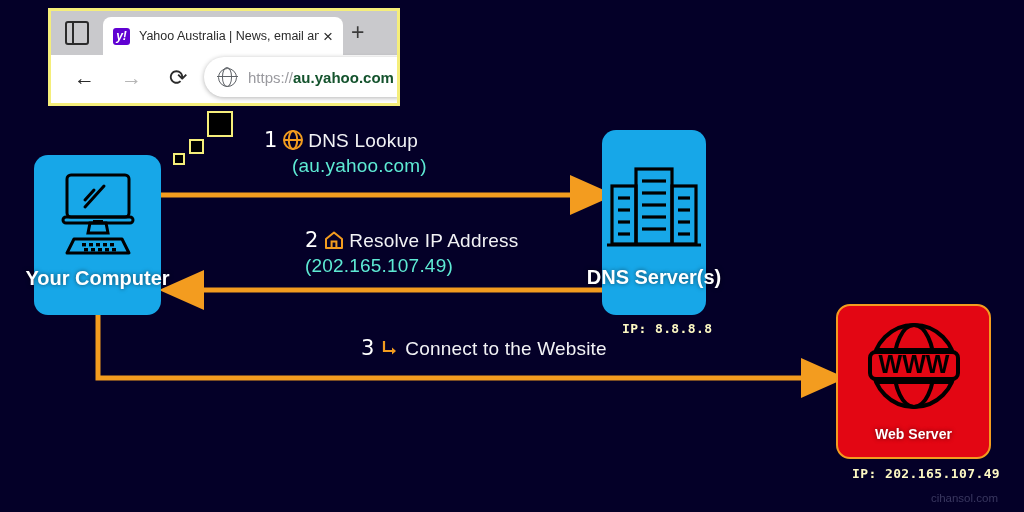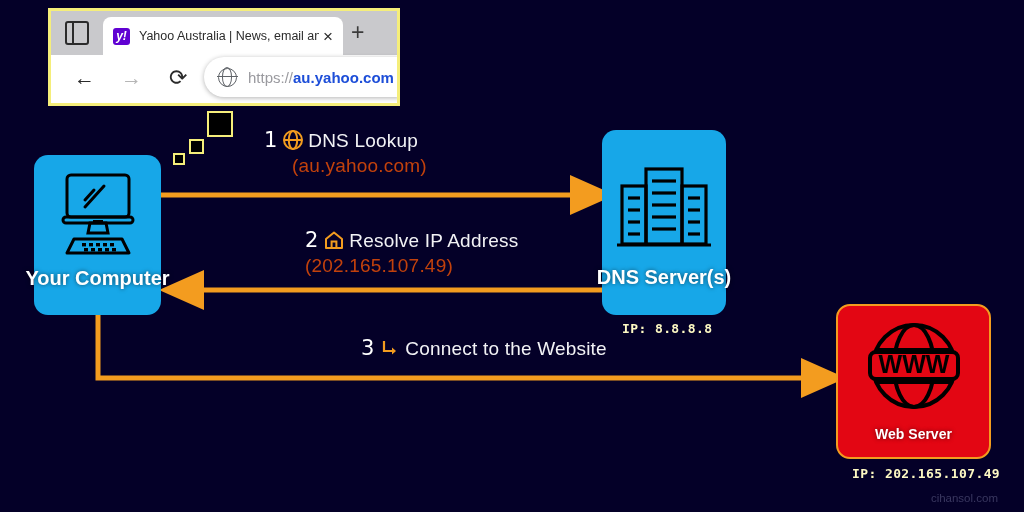--- a/index.html
+++ b/index.html
@@ -141,21 +141,21 @@
     height: 0;
     margin-top: -.8px;
     border-top: 1.6px solid #5f6368;
   }
   #url-text {
     margin-left: 11px;
     font-size: 15px;
     color: #9a9a9f;
     white-space: nowrap;
   }
-  #url-text b { color: #1d4ed8; font-weight: 600; }
+  #url-text b { color: #14532d; font-weight: 600; }
 
   
   .sq { position: absolute; border: 2.5px solid #f5ee7a; background: #000; box-sizing: border-box; }
   #sq1 { left: 207px; top: 111px; width: 26px; height: 26px; }
   #sq2 { left: 189px; top: 139px; width: 15px; height: 15px; }
   #sq3 { left: 173px; top: 153px; width: 12px; height: 12px; }
 
   
   .node {
     position: absolute;
@@ -172,21 +172,21 @@
     text-shadow: 0 0 4px rgba(0,0,0,.55);
     white-space: nowrap;
   }
   #node-computer {
     left: 34px; top: 155px;
     width: 127px; height: 160px;
     background: #17a7e8;
   }
   #node-dns {
     left: 602px; top: 130px;
-    width: 124px; height: 185px;
+    width: 104px; height: 185px;
     background: #17a7e8;
   }
   #node-web {
     left: 836px; top: 304px;
     width: 155px; height: 155px;
     background: #e30613;
     border: 2.5px solid #f39c1f;
     box-sizing: border-box;
   }
 
@@ -212,21 +212,21 @@
     font-size: 21px;
     font-family: "DejaVu Sans", sans-serif;
   }
   .step-title {
     color: #f2f2f5;
     font-size: 19px;
     letter-spacing: .2px;
   }
   .step-sub {
     display: block;
-    color: #c2410c;
+    color: #5eead4;
     font-size: 19px;
     letter-spacing: .2px;
   }
   #step1 { left: 264px; top: 128px; }
   #step1 .step-sub { margin-left: 28px; }
   #step2 { left: 305px; top: 228px; }
   #step2 .step-sub { }
   #step3 { left: 327px; top: 336px; margin-left: 34px; }
   .inl { display: inline-block; vertical-align: -4px; }
 

